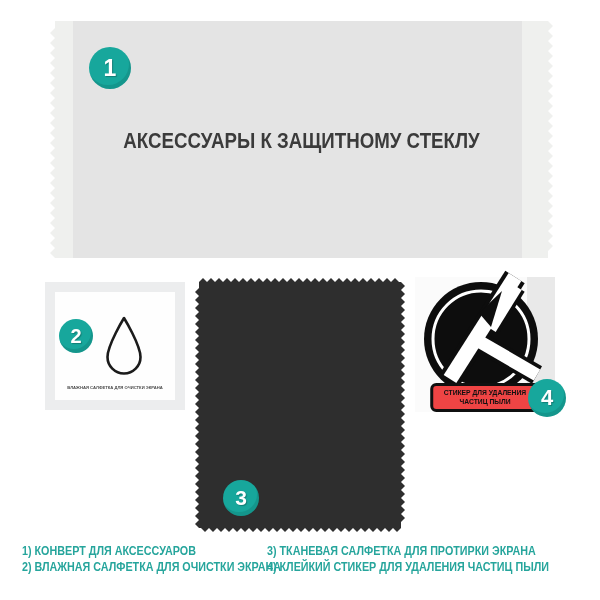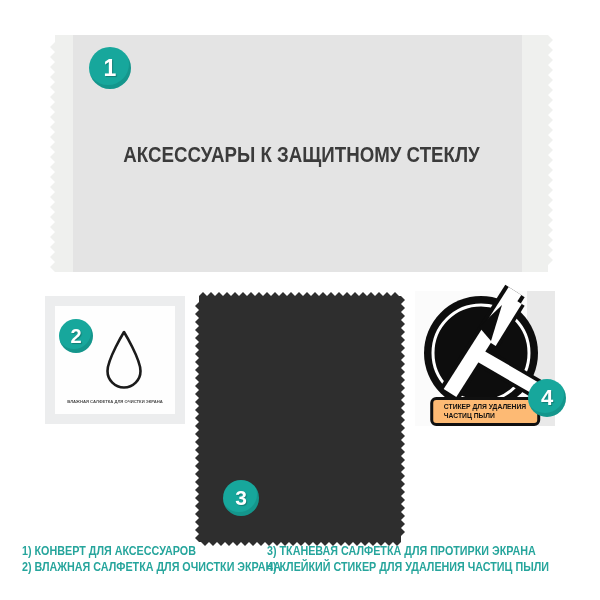--- a/index.html
+++ b/index.html
@@ -1,20 +1,20 @@
 <!DOCTYPE html>
 <html><head>
 <meta charset="utf-8">
 <style>
   html,body{margin:0;padding:0;background:#ffffff;}
   body{width:600px;height:600px;overflow:hidden;font-family:"Liberation Sans",sans-serif;position:relative;}
   .stage{position:absolute;inset:0;background:#fff;}
 
   
-  .abs{position:absolute;margin-top:14px;}
+  .abs{position:absolute;}
   .badge{
     position:absolute;border-radius:50%;background:#17a79c;color:#fff;
     display:flex;align-items:center;justify-content:center;
     font-weight:bold;box-shadow:inset -2px -4px 0 rgba(0,0,0,.10);
     text-shadow:1px 1px 1px rgba(0,0,0,.25);z-index:5;
   }
 
   
   .envelope{left:50px;top:21px;width:503px;height:237px;background:#eff0ee;}
   .envelope-body{position:absolute;left:23px;top:0;width:449px;height:237px;background:#e4e4e4;}
@@ -39,22 +39,22 @@
   
   .cloth{left:195px;top:278px;width:210px;height:254px;background:#2e2e2e;}
   .badge-3{left:223px;top:480px;width:36px;height:36px;font-size:21px;}
 
   
   .sticker-card{left:415px;top:277px;width:140px;height:135px;background:#fbfbfb;}
   .sticker-card-shade{position:absolute;right:0;top:0;bottom:0;width:28px;background:#e9e9e9;}
   .logo-svg{position:absolute;left:2px;top:-2px;overflow:visible;}
   .sticker-label{
     position:absolute;left:50%;top:106px;transform:translateX(-50%);
-    background:#fdba74;border:3px solid #101010;border-radius:6px;
-    padding:2px 6px;z-index:4;white-space:nowrap;
+    background:#ef4444;border:3px solid #101010;border-radius:6px;
+    padding:2px 6px;text-align:center;z-index:4;white-space:nowrap;
   }
   .sticker-label span{
     display:block;font-size:7.5px;font-weight:bold;color:#101010;
     line-height:1.25;transform:scaleX(.9);transform-origin:50% 50%;
   }
   .badge-4{left:528px;top:379px;width:38px;height:38px;font-size:22px;}
 
   
   .legend-line{
     position:absolute;white-space:nowrap;font-size:12.5px;font-weight:bold;

